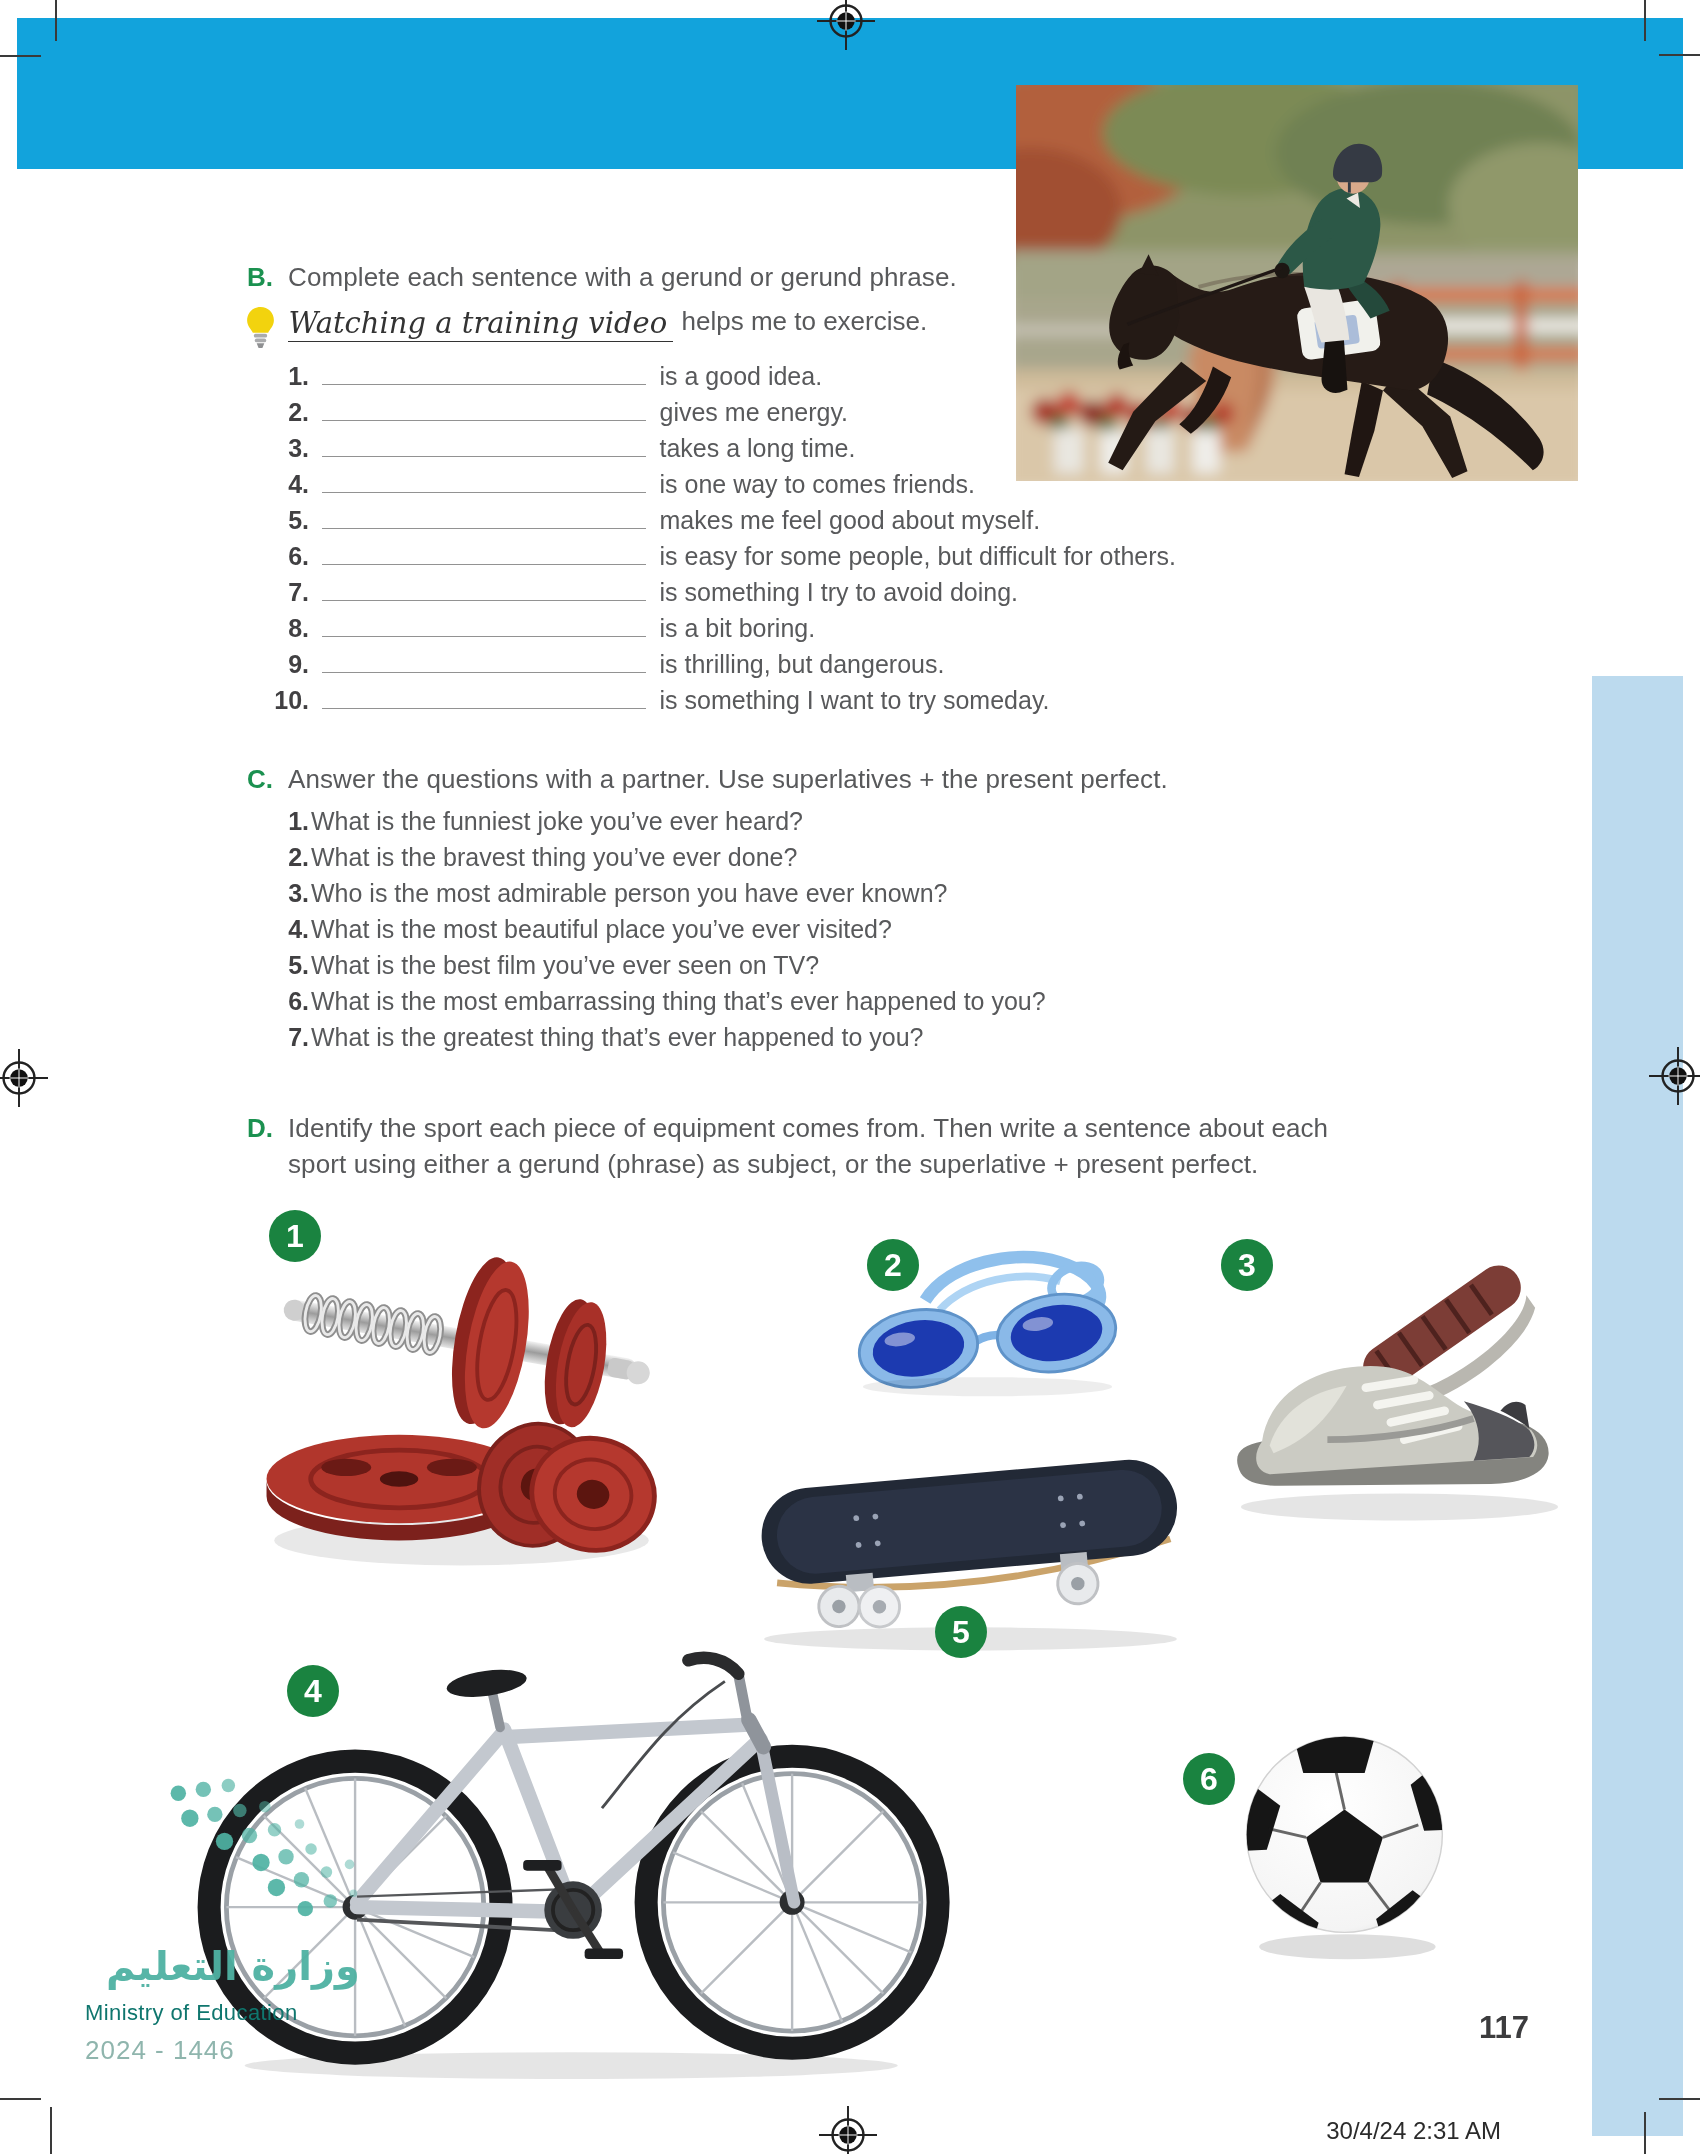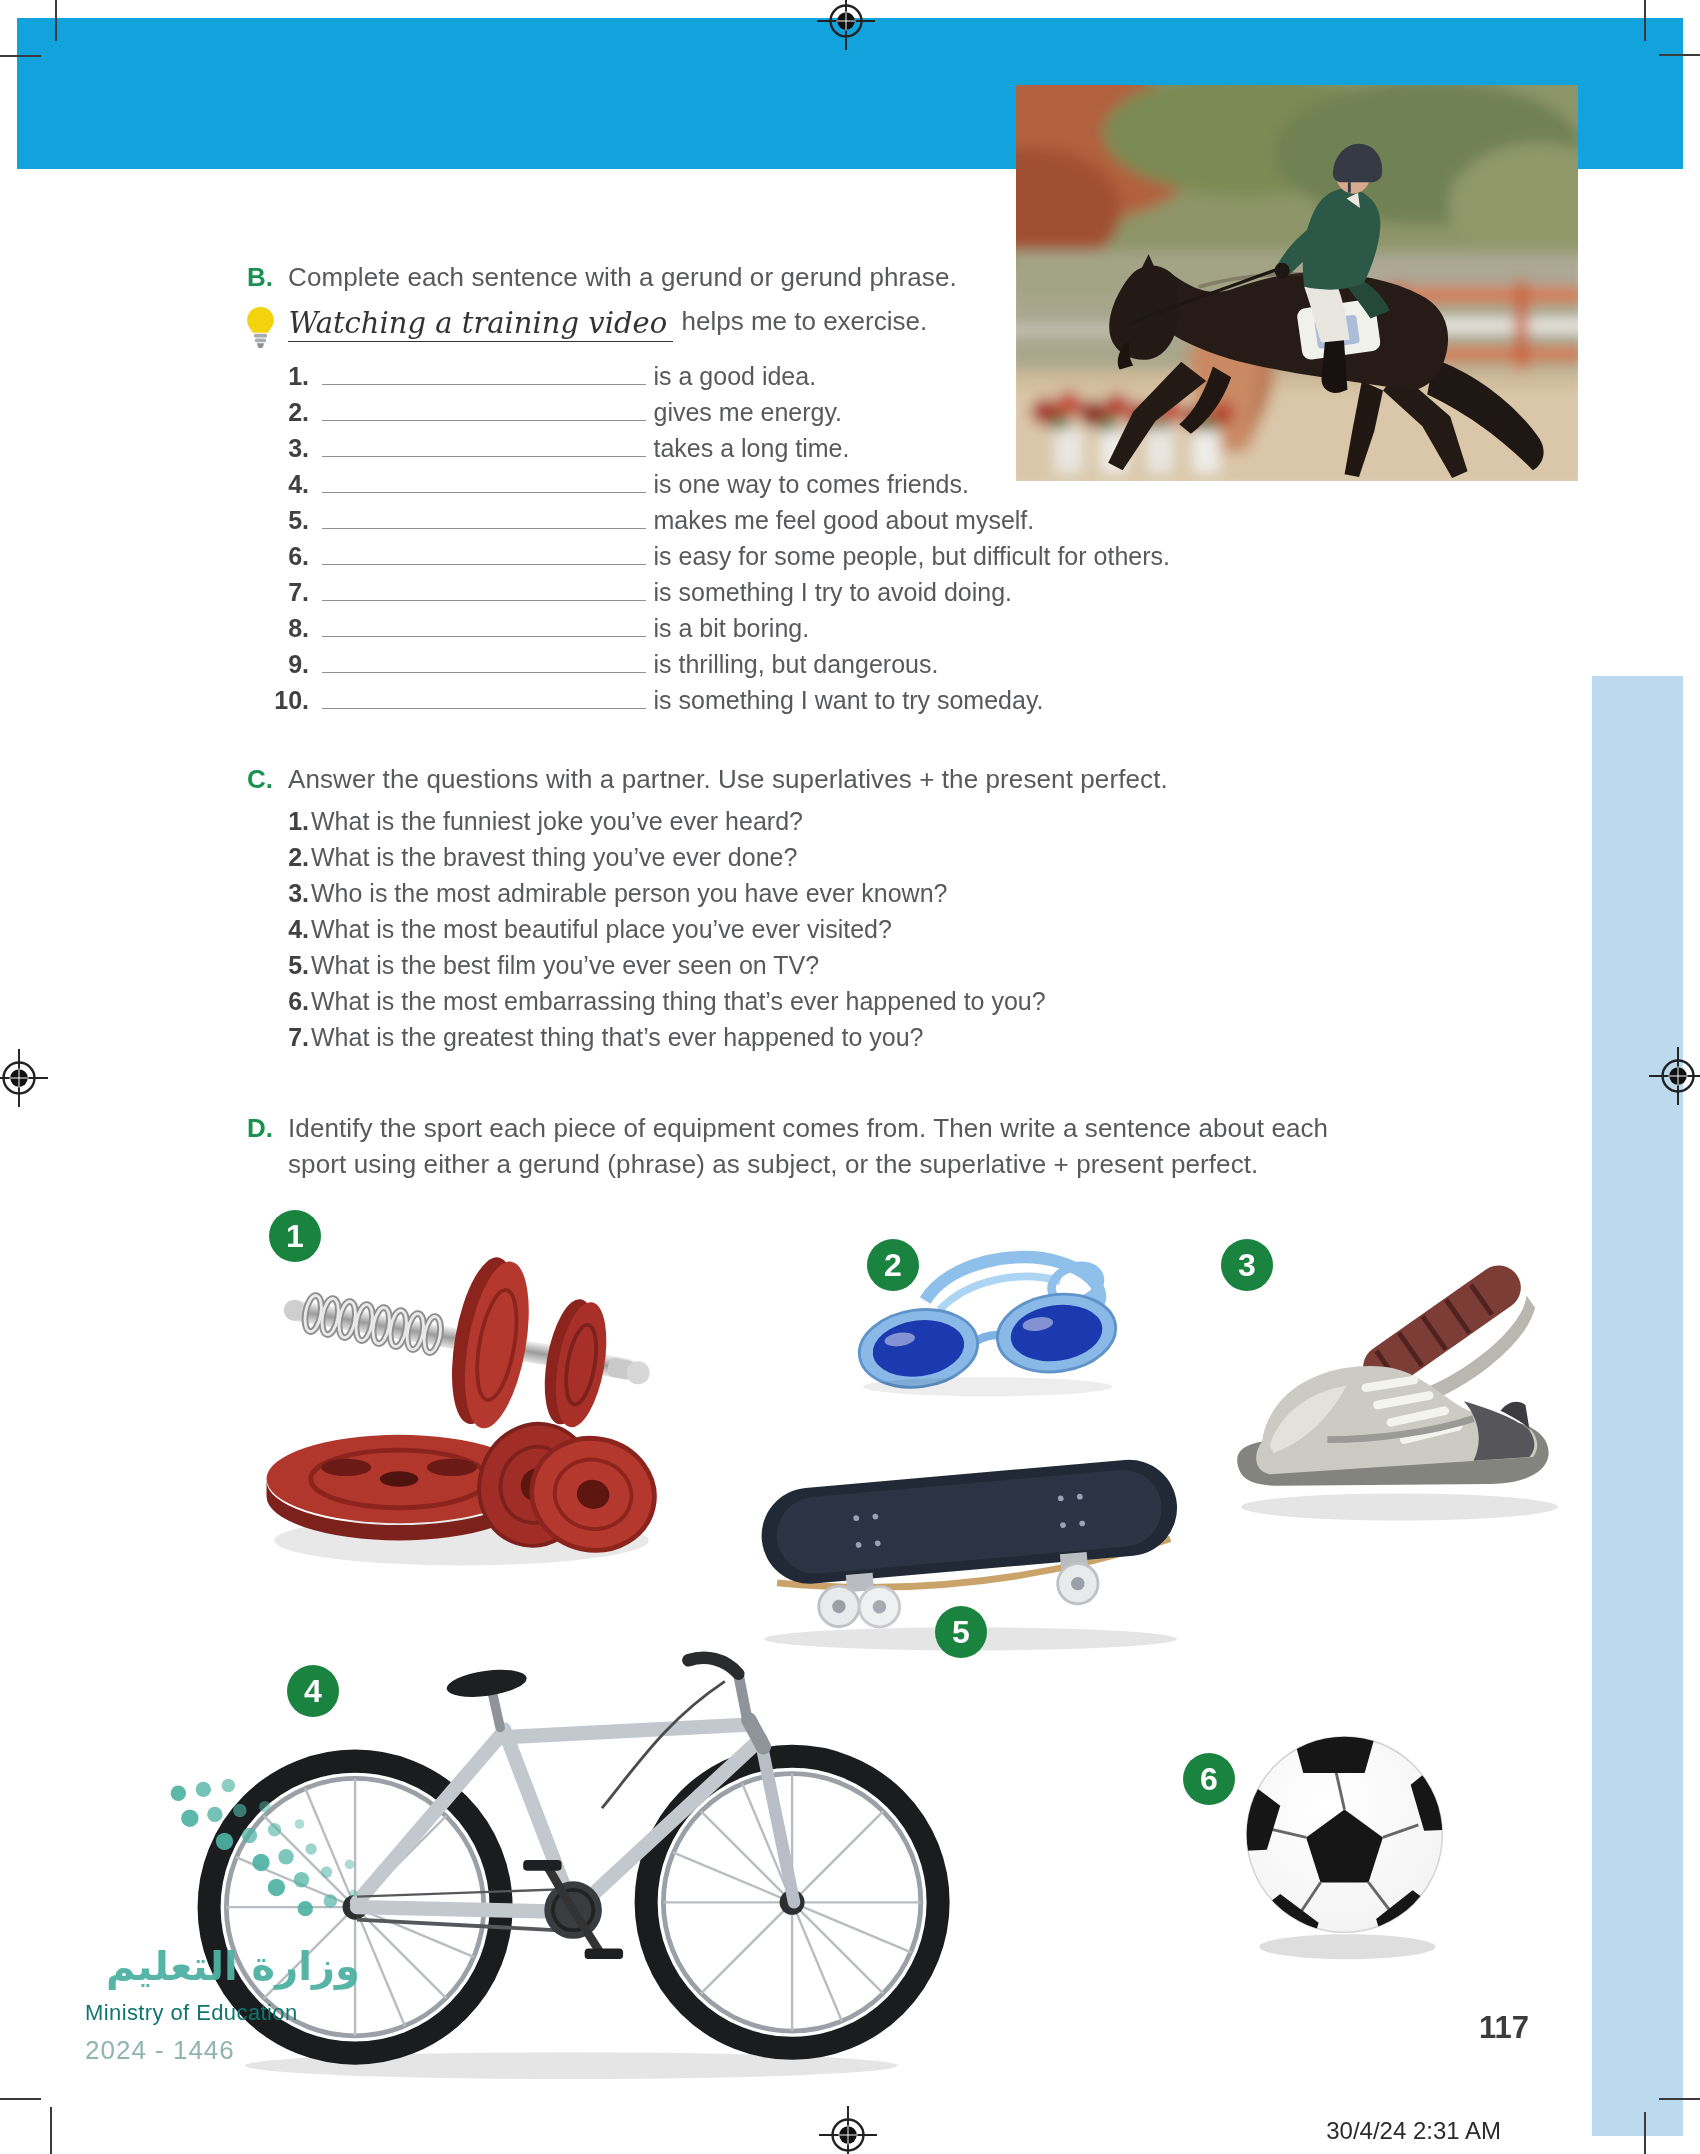--- a/index.html
+++ b/index.html
@@ -26,21 +26,21 @@
   .example{position:absolute;left:246px;top:306px;display:flex;align-items:flex-start;}
   .bulb{width:29px;height:44px;margin-right:13.4px;align-self:flex-start;}
   .hand{font-family:"DejaVu Serif",serif;font-style:italic;font-size:29px;color:#333;
         border-bottom:1.9px solid #333;padding:0 5.8px 1px 0;}
   .ex-rest{font-size:26px;margin-left:8.6px;color:var(--body);}
   
   .list{position:absolute;left:247px;}
   .row{display:flex;align-items:baseline;height:36px;font-size:25px;color:var(--body);}
   .row .num{width:62px;text-align:right;font-weight:bold;color:#414042;}
   .row .blank{width:324px;height:25px;margin-left:12.5px;border-bottom:1.9px solid #929292;}
-  .row .txt{margin-left:8px;white-space:nowrap;}
+  .row .txt{margin-left:14px;white-space:nowrap;}
   .c-row .txt{margin-left:2px;}
   .d-instr{position:absolute;left:247px;top:1110px;width:1098px;font-size:26px;line-height:36px;display:flex;}
   .d-instr .sec-text{width:1057px;}
   
   .badge{position:absolute;width:52px;height:52px;border-radius:50%;background:var(--badge);
          color:#fff;font-weight:bold;font-size:32px;display:flex;align-items:center;justify-content:center;
          font-family:"Liberation Sans",sans-serif;}
   .equip{position:absolute;}
   
   .logo-dots{position:absolute;left:161px;top:1770px;opacity:.92;}

